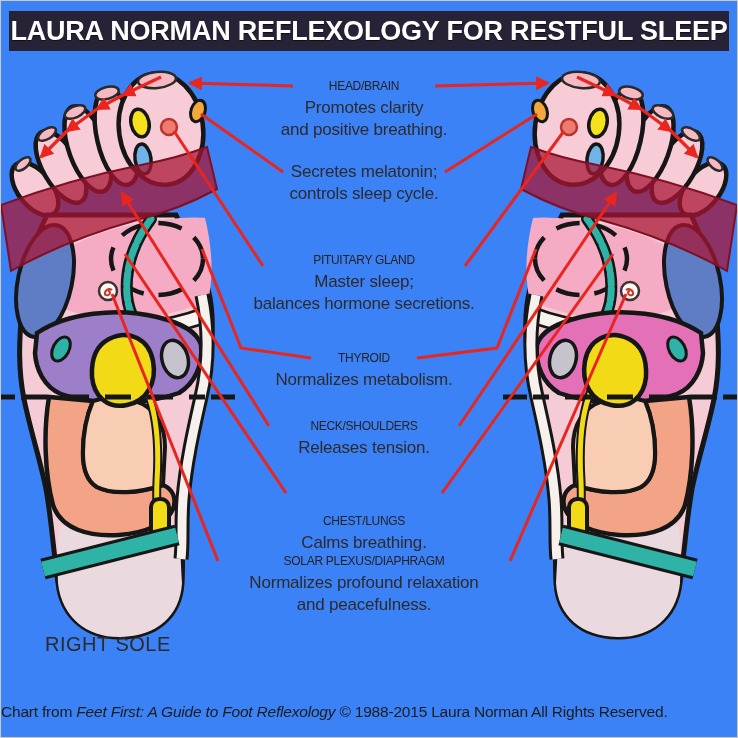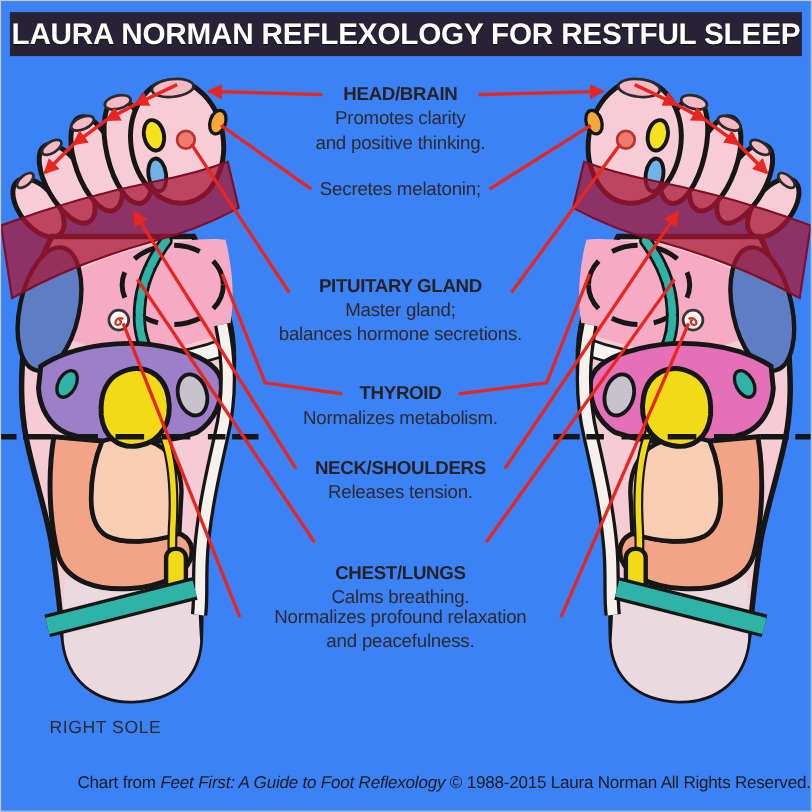--- a/index.html
+++ b/index.html
@@ -13,29 +13,29 @@
     background:#282236;color:#ffffff;
     font-size:27px;font-weight:bold;letter-spacing:-0.2px;
     display:flex;align-items:center;justify-content:center;
     text-shadow:0 1px 1px rgba(0,0,0,0.6);
     white-space:nowrap;
   }
   svg.scene{position:absolute;left:0;top:0;}
   .label-block{
     position:absolute;left:183px;width:360px;text-align:center;color:#262122;
   }
-  .label-heading{font-size:17px;font-weight:bold;line-height:22px;letter-spacing:-0.3px;}
+  .label-heading{font-size:12px;font-weight:normal;line-height:22px;letter-spacing:-0.3px;}
   .label-desc{font-size:17px;font-weight:normal;line-height:22px;letter-spacing:-0.2px;color:#2e2a2b;}
   .sole-caption{
-    position:absolute;top:652px;font-size:16px;color:#2b2b2b;letter-spacing:0.5px;
+    position:absolute;top:632px;font-size:20px;color:#2b2b2b;letter-spacing:0.5px;
   }
   .sole-caption.right{left:44px;}
   .sole-caption.left{left:578px;}
   .footer{
-    position:absolute;left:0;top:702px;width:736px;text-align:right;
+    position:absolute;left:0;top:702px;width:736px;text-align:left;
     font-size:15.5px;color:#1c1c1c;letter-spacing:-0.2px;
   }
   .footer .book{font-style:italic;}
 </style>
 </head>
 <body>
 
 <div class="page">
 
   <div class="title-bar">LAURA NORMAN REFLEXOLOGY FOR RESTFUL SLEEP</div>
@@ -150,49 +150,51 @@
       <path d="M 285 492 L 124 253"></path>
       <path d="M 441 492 L 612 253"></path>
       <path d="M 217 560 L 111 293"></path>
       <path d="M 509 560 L 625 293"></path>
     </g>
   </svg>
 
   <div class="label-block" style="top:74px">
     <div class="label-heading">HEAD/BRAIN</div>
     <div class="label-desc">Promotes clarity</div>
-    <div class="label-desc">and positive thinking.</div>
+    <div class="label-desc">and positive breathing.</div>
   </div>
 
   <div class="label-block" style="top:160px">
     <div class="label-desc">Secretes melatonin;</div>
+    <div class="label-desc">controls sleep cycle.</div>
   </div>
 
   <div class="label-block" style="top:248px">
     <div class="label-heading">PITUITARY GLAND</div>
-    <div class="label-desc">Master gland;</div>
+    <div class="label-desc">Master sleep;</div>
     <div class="label-desc">balances hormone secretions.</div>
   </div>
 
   <div class="label-block" style="top:414px">
     <div class="label-heading">NECK/SHOULDERS</div>
     <div class="label-desc">Releases tension.</div>
   </div>
 
   <div class="label-block" style="top:346px">
     <div class="label-heading">THYROID</div>
     <div class="label-desc">Normalizes metabolism.</div>
   </div>
 
   <div class="label-block" style="top:509px">
     <div class="label-heading">CHEST/LUNGS</div>
     <div class="label-desc">Calms breathing.</div>
   </div>
 
   <div class="label-block" style="top:549px">
+    <div class="label-heading">SOLAR PLEXUS/DIAPHRAGM</div>
     <div class="label-desc">Normalizes profound relaxation</div>
     <div class="label-desc">and peacefulness.</div>
   </div>
 
   <div class="sole-caption right">RIGHT SOLE</div>
 
   <div class="footer">
     <span>Chart from </span><span class="book">Feet First: A Guide to Foot Reflexology</span><span> © 1988-2015 Laura Norman All Rights Reserved.</span>
   </div>
 

